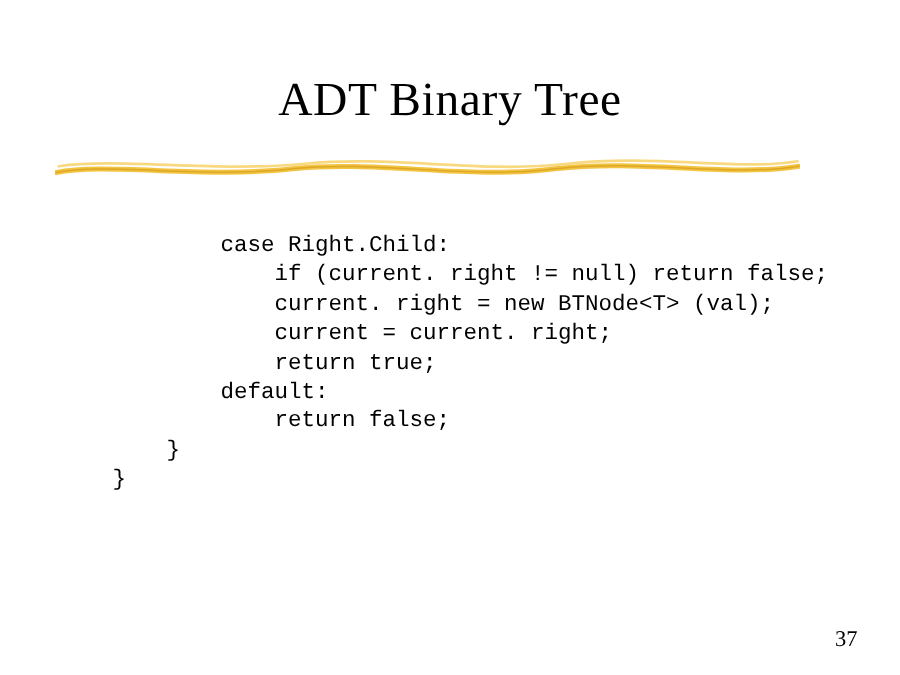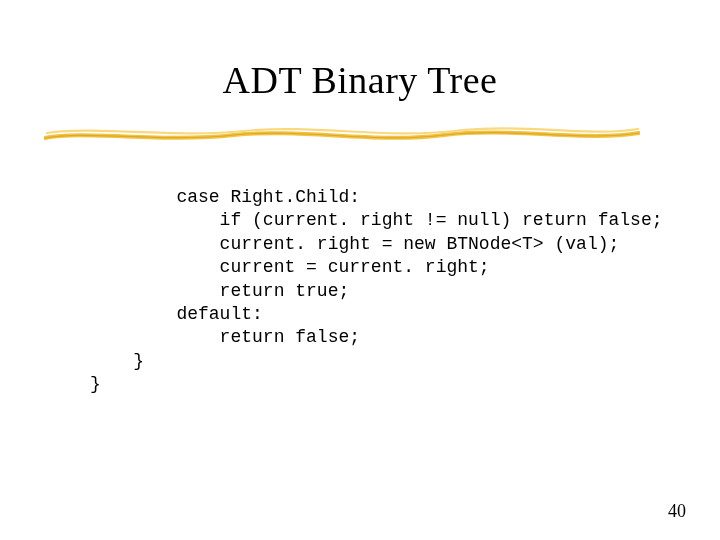--- a/index.html
+++ b/index.html
@@ -72,15 +72,15 @@
   <pre class="code-block" id="code-block">        case Right.Child: 
             if (current. right != null) return false; 
             current. right = new BTNode&lt;T&gt; (val); 
             current = current. right; 
             return true; 
         default: 
             return false; 
     } 
 } </pre>
 
-  <div class="page-number">40</div>
+  <div class="page-number">37</div>
 
 </div>
 
 </body></html>

